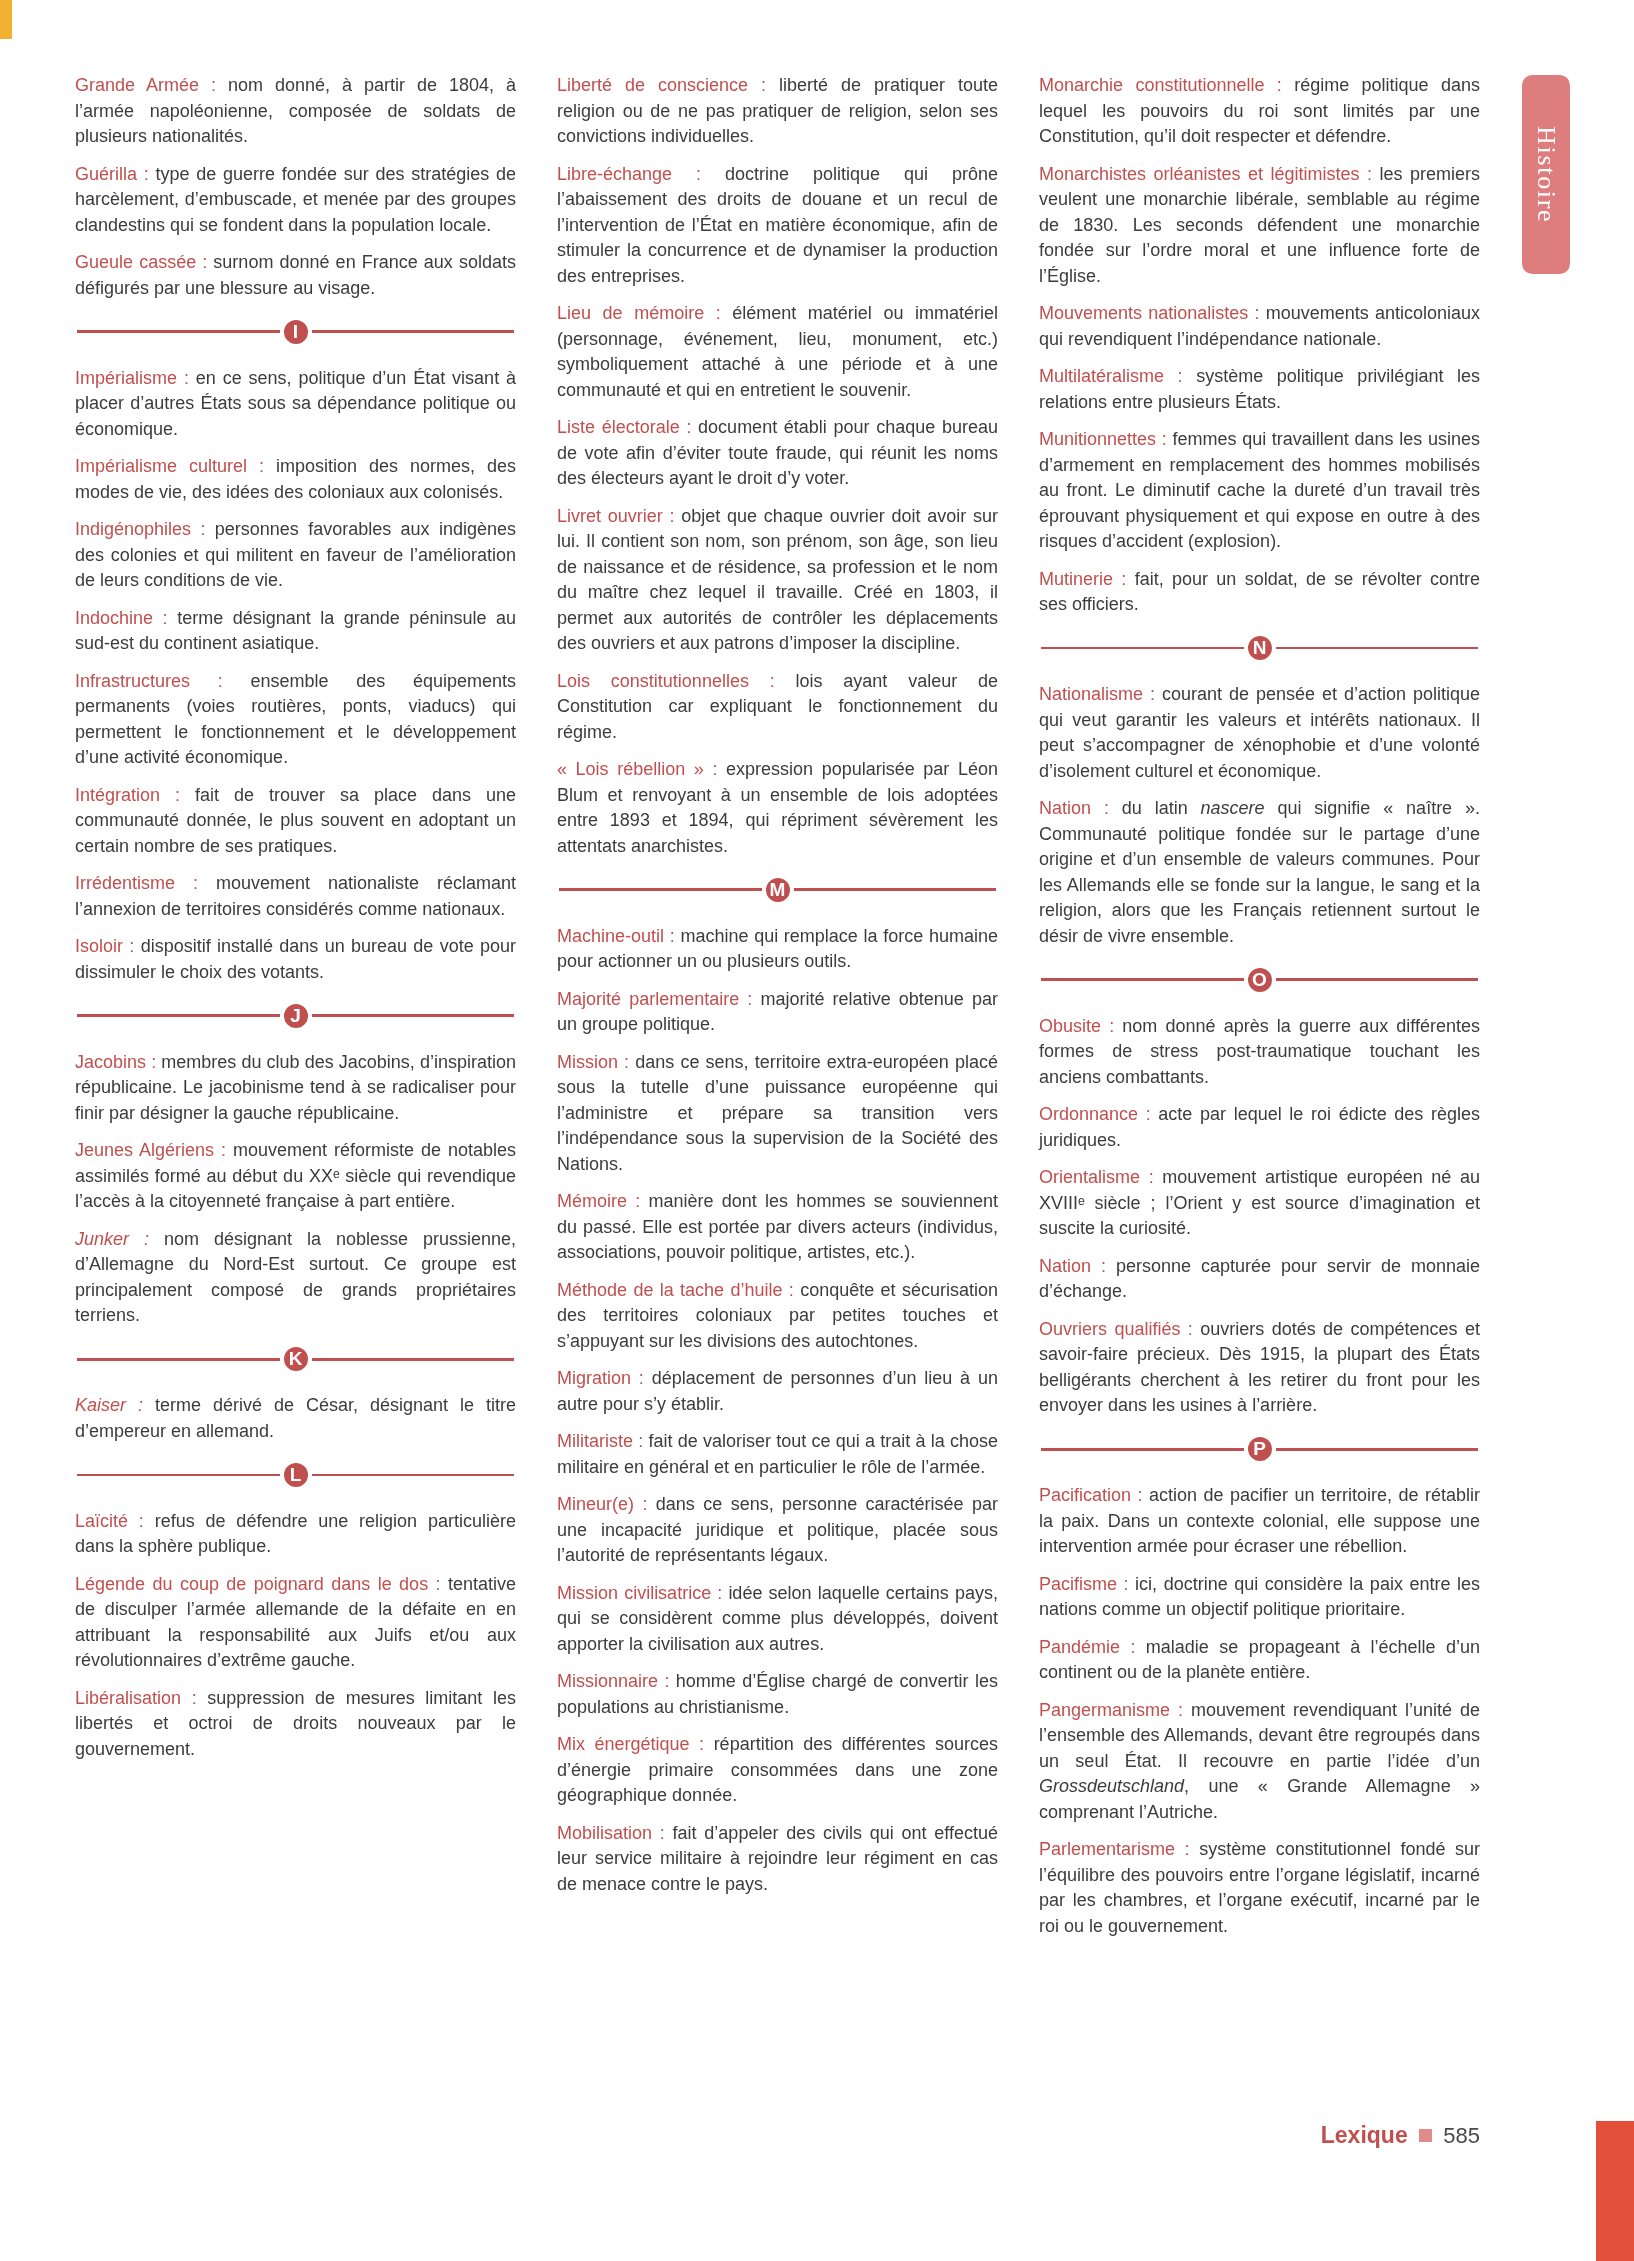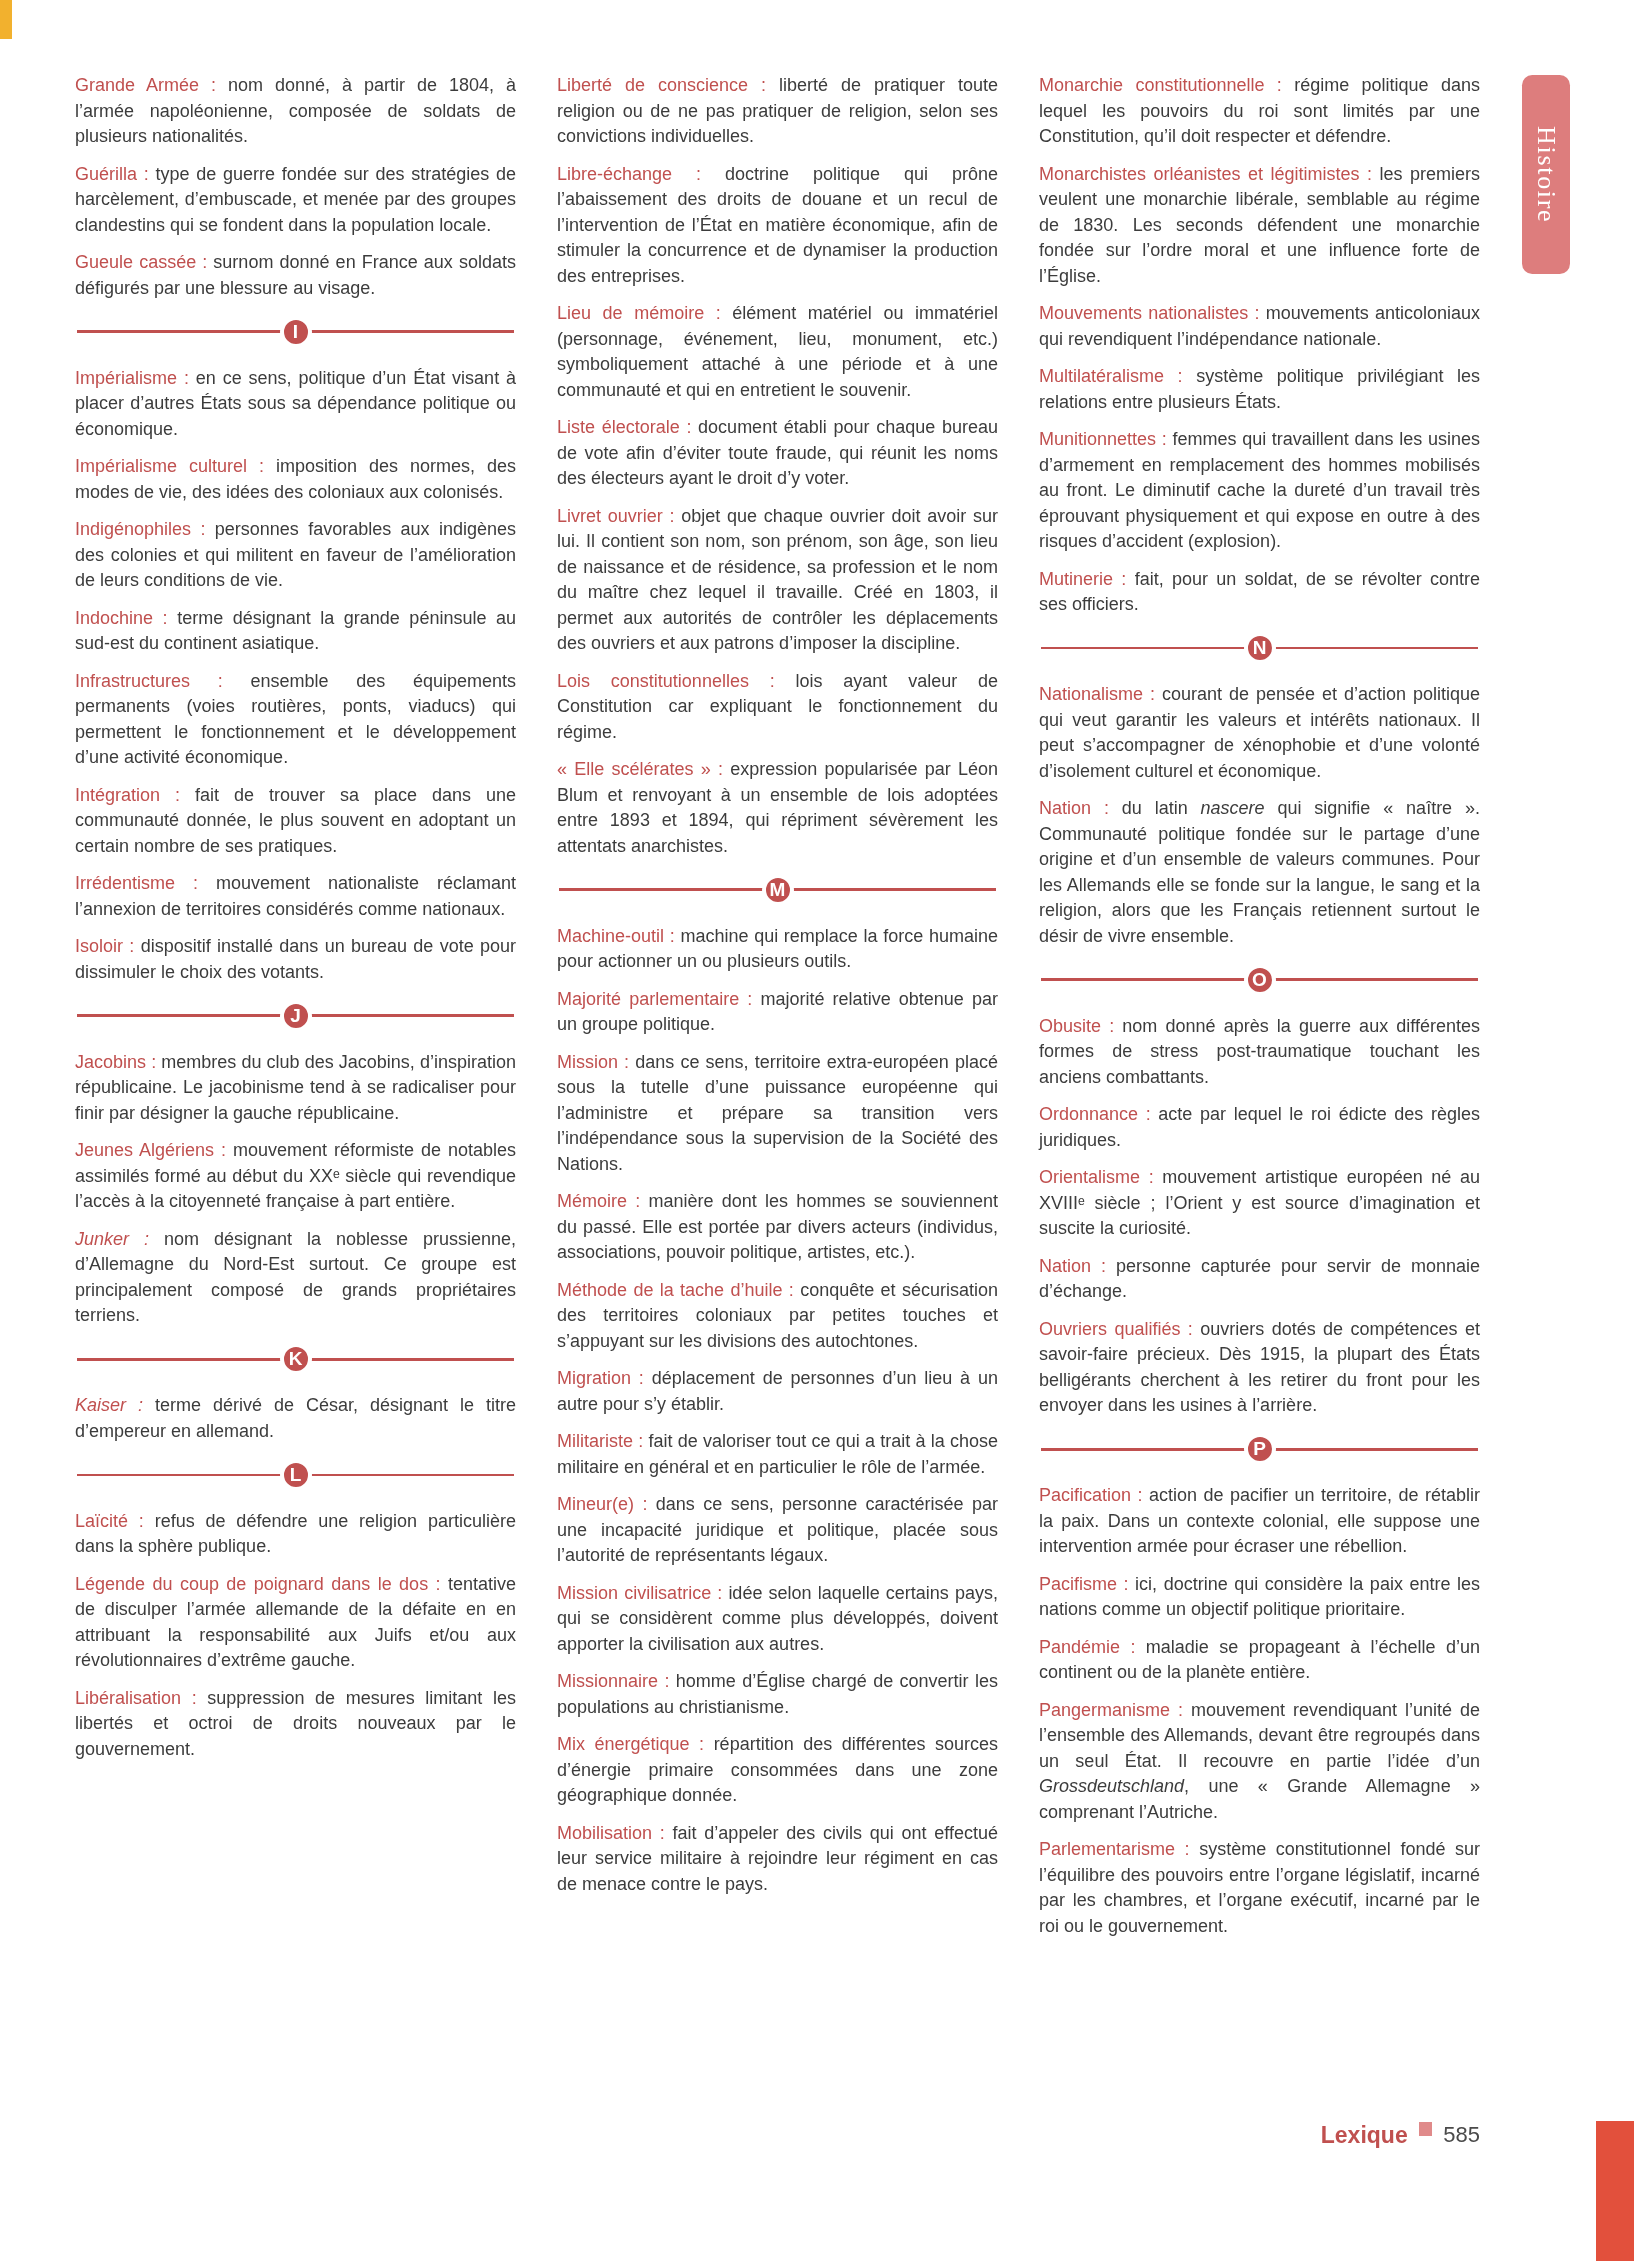--- a/index.html
+++ b/index.html
@@ -27,21 +27,21 @@
   }
   .side-tab {
     position:absolute; top:75px; right:65px; width:48px; height:199px;
     background:var(--tab-pink,#dd7d7d); border-radius:10.2px;
     display:flex; align-items:center; justify-content:center;
   }
   .side-tab span {
     writing-mode:vertical-rl; color:#ffffff; letter-spacing:1.7px;
     font-family:"Liberation Serif","DejaVu Serif",serif; font-size:26px;
   }
-  .footer { position:absolute; top:2122px; right:155px; display:flex; gap:11px; }
+  .footer { position:absolute; top:2122px; right:155px; display:flex; align-items:center; gap:11px; }
   .footer-label { color:var(--term-red,#c0504f); font-weight:700; font-size:23px; }
   .footer-square { width:13.6px; height:13.6px; background:var(--footer-square,#e08a8a); display:inline-block; }
   .footer-page { color:#4a4a4a; font-size:22px; }
   .edge-bar { position:absolute; right:0; bottom:0; width:39px; height:140px; background:var(--edge-bar,#e2503c); }
 </style>
 </head>
 <body>
 
 <div class="page">
   <div class="corner-mark"></div>
@@ -83,21 +83,21 @@
         <p class="entry"><b class="term">Légende du coup de poignard dans le dos : </b><span class="def"> tentative de disculper l’armée allemande de la défaite en en attribuant la responsabilité aux Juifs et/ou aux révolutionnaires d’extrême gauche.</span></p>
         <p class="entry"><b class="term">Libéralisation : </b><span class="def"> suppression de mesures limitant les libertés et octroi de droits nouveaux par le gouvernement.</span></p>
       </div>
     <div class="col">
         <p class="entry"><b class="term">Liberté de conscience : </b><span class="def"> liberté de pratiquer toute religion ou de ne pas pratiquer de religion, selon ses convictions individuelles.</span></p>
         <p class="entry"><b class="term">Libre-échange : </b><span class="def"> doctrine politique qui prône l’abaissement des droits de douane et un recul de l’intervention de l’État en matière économique, afin de stimuler la concurrence et de dynamiser la production des entreprises.</span></p>
         <p class="entry"><b class="term">Lieu de mémoire : </b><span class="def"> élément matériel ou immatériel (personnage, événement, lieu, monument, etc.) symboliquement attaché à une période et à une communauté et qui en entretient le souvenir.</span></p>
         <p class="entry"><b class="term">Liste électorale : </b><span class="def"> document établi pour chaque bureau de vote afin d’éviter toute fraude, qui réunit les noms des électeurs ayant le droit d’y voter.</span></p>
         <p class="entry"><b class="term">Livret ouvrier : </b><span class="def"> objet que chaque ouvrier doit avoir sur lui. Il contient son nom, son prénom, son âge, son lieu de naissance et de résidence, sa profession et le nom du maître chez lequel il travaille. Créé en 1803, il permet aux autorités de contrôler les déplacements des ouvriers et aux patrons d’imposer la discipline.</span></p>
         <p class="entry"><b class="term">Lois constitutionnelles : </b><span class="def"> lois ayant valeur de Constitution car expliquant le fonctionnement du régime.</span></p>
-        <p class="entry"><b class="term">« Elle scélérates » : </b><span class="def"> expression popularisée par Léon Blum et renvoyant à un ensemble de lois adoptées entre 1893 et 1894, qui répriment sévèrement les attentats anarchistes.</span></p>
+        <p class="entry"><b class="term">« Lois rébellion » : </b><span class="def"> expression popularisée par Léon Blum et renvoyant à un ensemble de lois adoptées entre 1893 et 1894, qui répriment sévèrement les attentats anarchistes.</span></p>
         <div class="divider">
           <span class="dline"></span>
           <span class="dcircle">M</span>
         </div>
         <p class="entry"><b class="term">Machine-outil : </b><span class="def"> machine qui remplace la force humaine pour actionner un ou plusieurs outils.</span></p>
         <p class="entry"><b class="term">Majorité parlementaire : </b><span class="def"> majorité relative obtenue par un groupe politique.</span></p>
         <p class="entry"><b class="term">Mission : </b><span class="def"> dans ce sens, territoire extra-européen placé sous la tutelle d’une puissance européenne qui l’administre et prépare sa transition vers l’indépendance sous la supervision de la Société des Nations.</span></p>
         <p class="entry"><b class="term">Mémoire : </b><span class="def"> manière dont les hommes se souviennent du passé. Elle est portée par divers acteurs (individus, associations, pouvoir politique, artistes, etc.).</span></p>
         <p class="entry"><b class="term">Méthode de la tache d’huile : </b><span class="def"> conquête et sécurisation des territoires coloniaux par petites touches et s’appuyant sur les divisions des autochtones.</span></p>
         <p class="entry"><b class="term">Migration : </b><span class="def"> déplacement de personnes d’un lieu à un autre pour s’y établir.</span></p>

